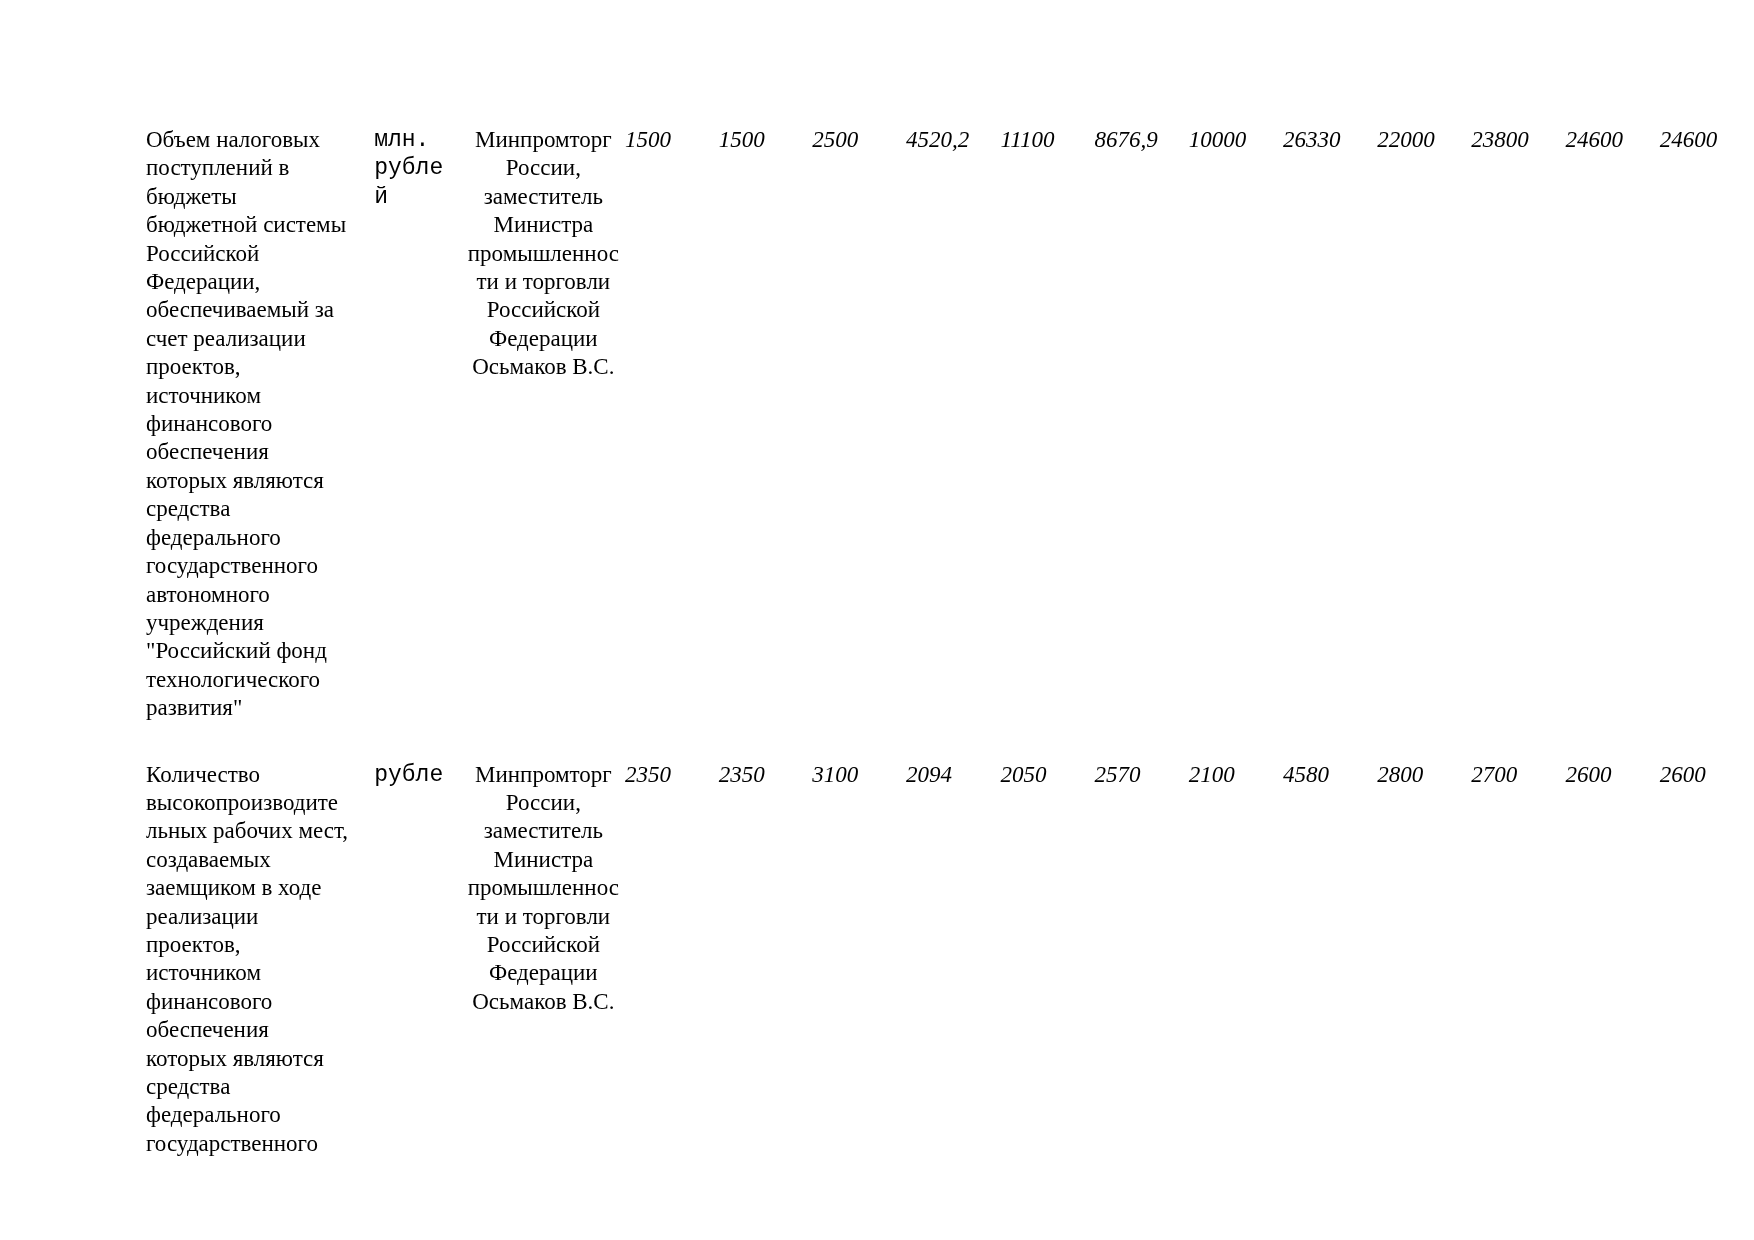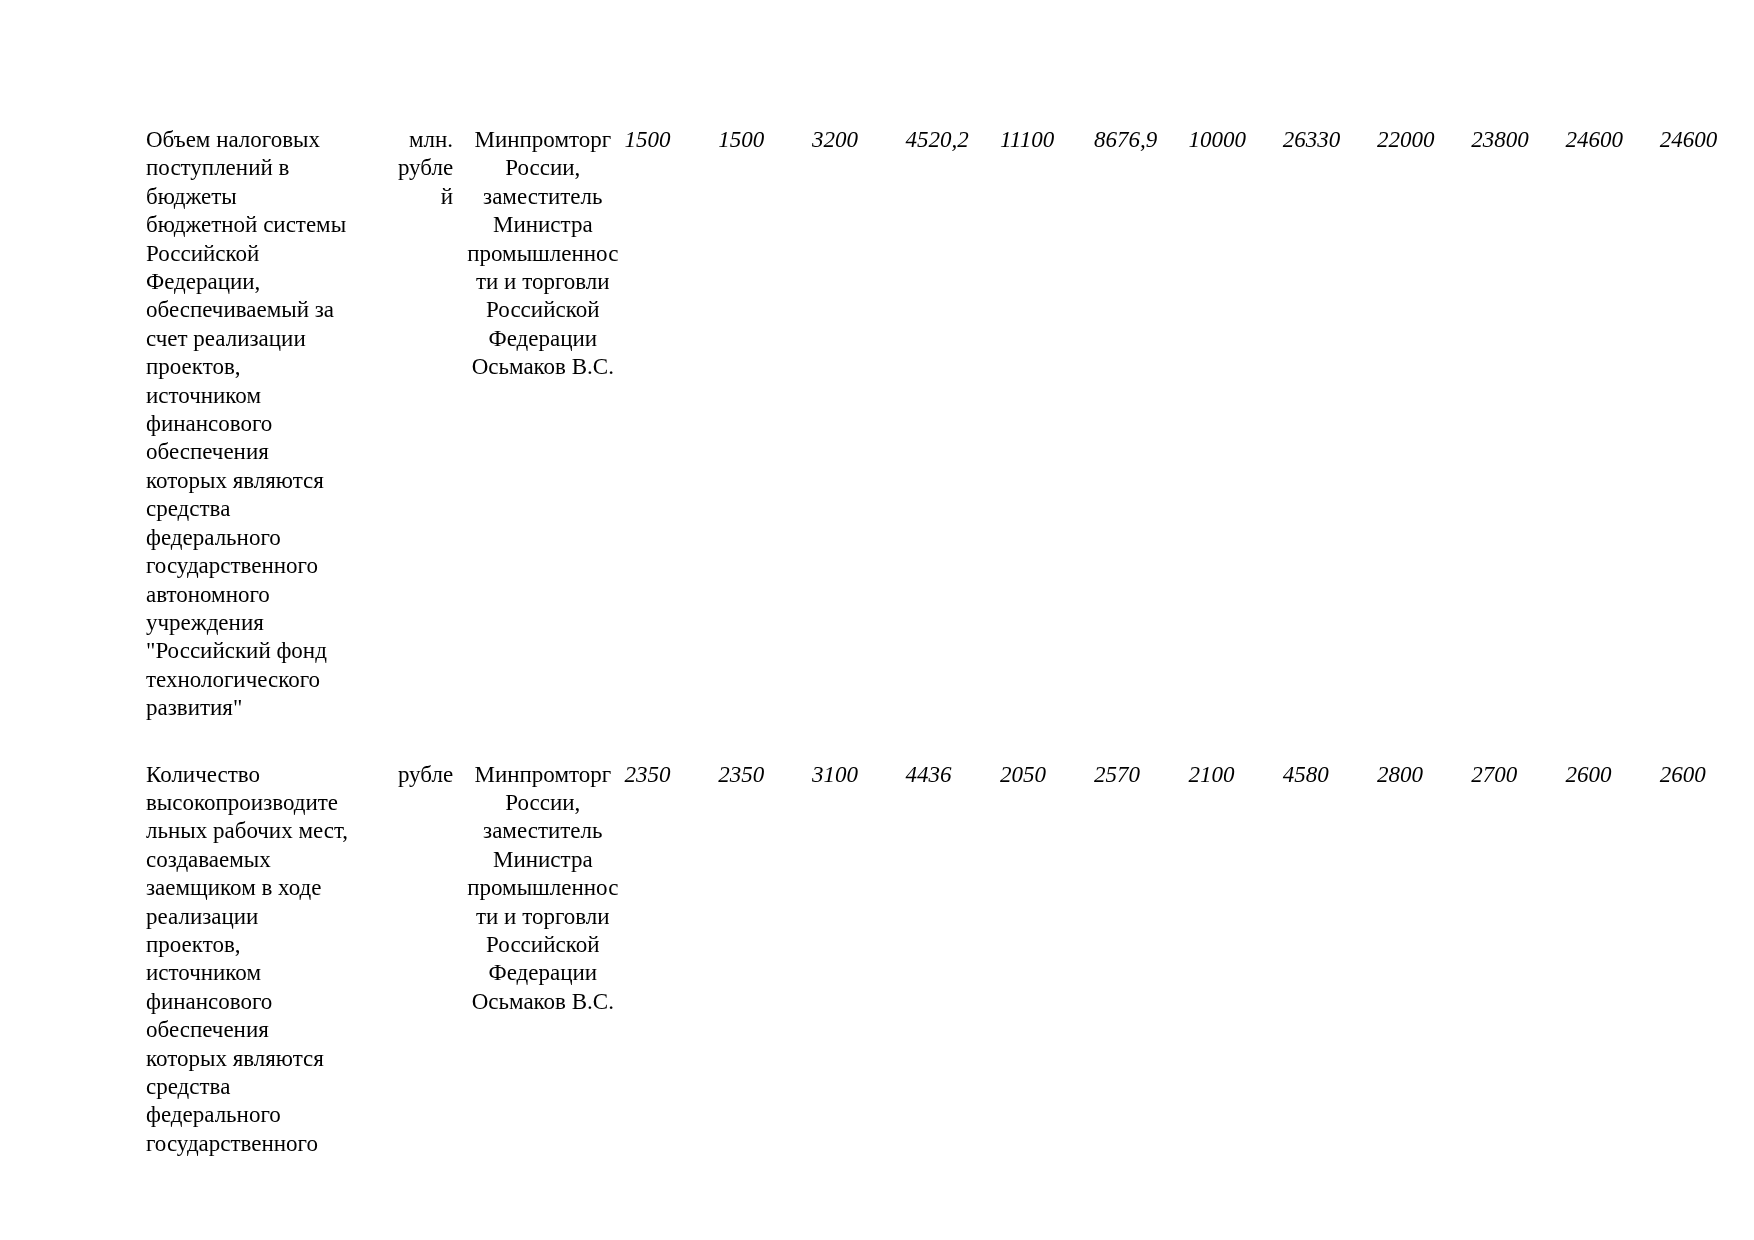--- a/index.html
+++ b/index.html
@@ -24,21 +24,21 @@
   }
   .doc-table td {
     vertical-align: top;
     padding: 0;
     font-size: 23px;
     line-height: 28.4px;
     white-space: pre-line;
     overflow: visible;
   }
   td.c-indicator { text-align: left; }
-  td.c-unit      { text-align: right; }
+  td.c-unit      { text-align: left; font-family: Liberation Mono, monospace; }
   td.c-executor  { text-align: center; padding-left: 8px; box-sizing: border-box; }
   td.c-value     { text-align: left; font-style: italic; }
   tr.r-first td  { padding-bottom: 38px; }
 </style>
 </head>
 <body>
 
 <table class="doc-table">
   <colgroup>
     <col style="width:230px">
@@ -87,21 +87,21 @@
 России,
 заместитель
 Министра
 промышленнос
 ти и торговли
 Российской
 Федерации
 Осьмаков В.С.</td>
       <td class="c-value">1500</td>
       <td class="c-value">1500</td>
-      <td class="c-value">3200</td>
+      <td class="c-value">2500</td>
       <td class="c-value">4520,2</td>
       <td class="c-value">11100</td>
       <td class="c-value">8676,9</td>
       <td class="c-value">10000</td>
       <td class="c-value">26330</td>
       <td class="c-value">22000</td>
       <td class="c-value">23800</td>
       <td class="c-value">24600</td>
       <td class="c-value">24600</td>
     </tr>
@@ -126,21 +126,21 @@
 заместитель
 Министра
 промышленнос
 ти и торговли
 Российской
 Федерации
 Осьмаков В.С.</td>
       <td class="c-value">2350</td>
       <td class="c-value">2350</td>
       <td class="c-value">3100</td>
-      <td class="c-value">4436</td>
+      <td class="c-value">2094</td>
       <td class="c-value">2050</td>
       <td class="c-value">2570</td>
       <td class="c-value">2100</td>
       <td class="c-value">4580</td>
       <td class="c-value">2800</td>
       <td class="c-value">2700</td>
       <td class="c-value">2600</td>
       <td class="c-value">2600</td>
     </tr>
   </tbody>

